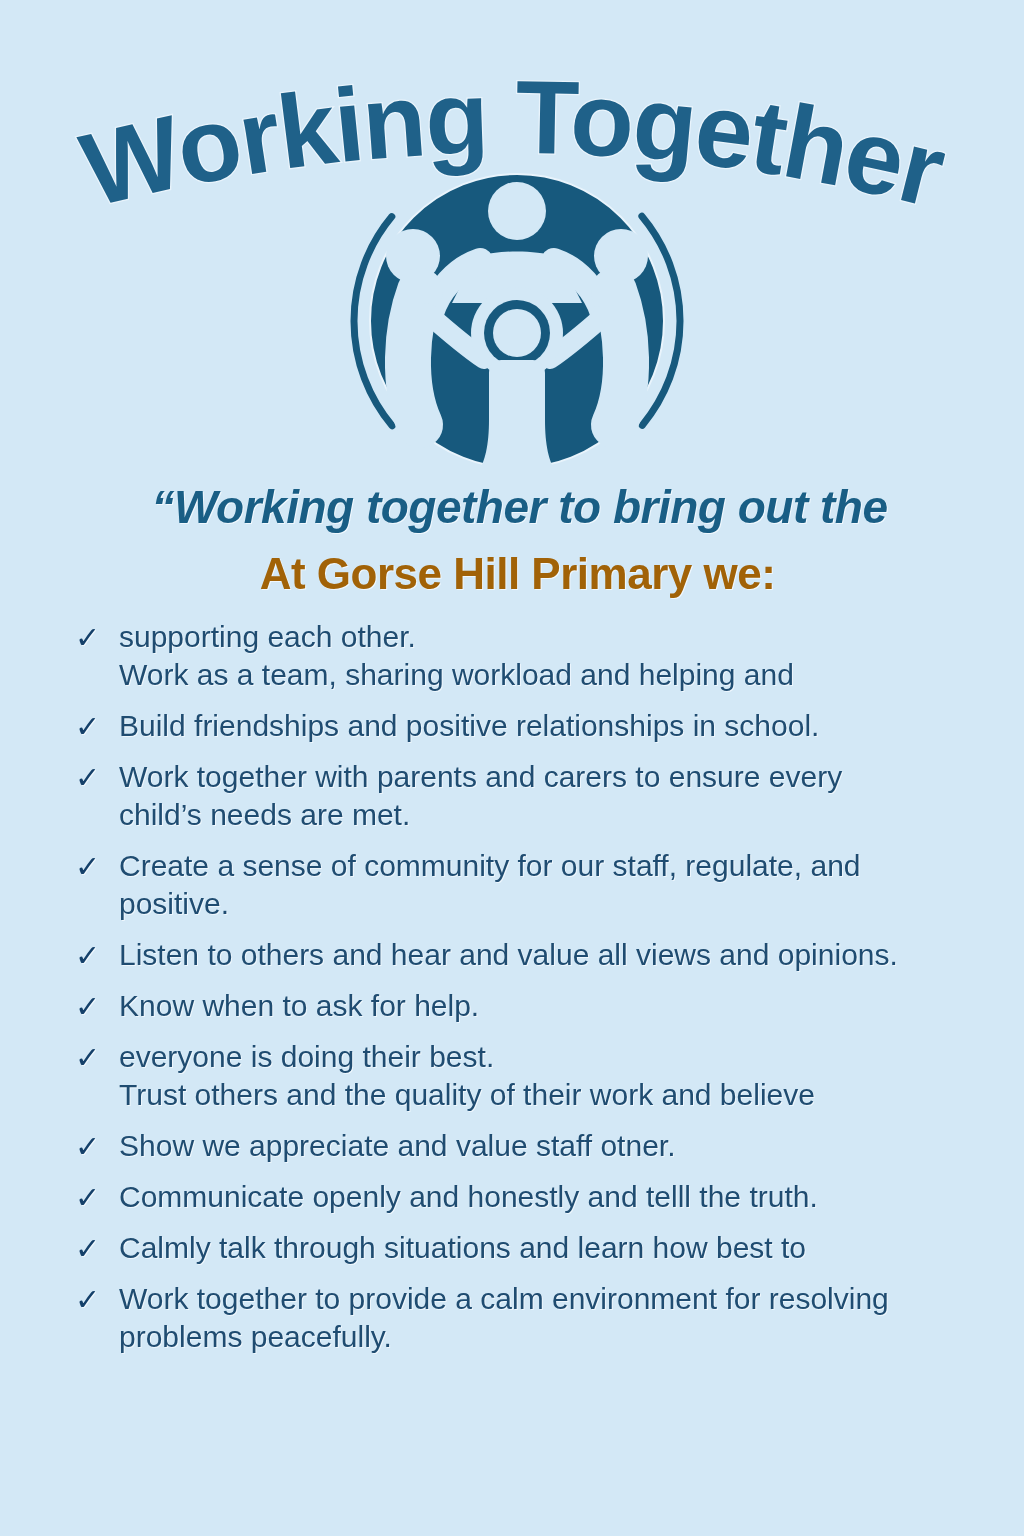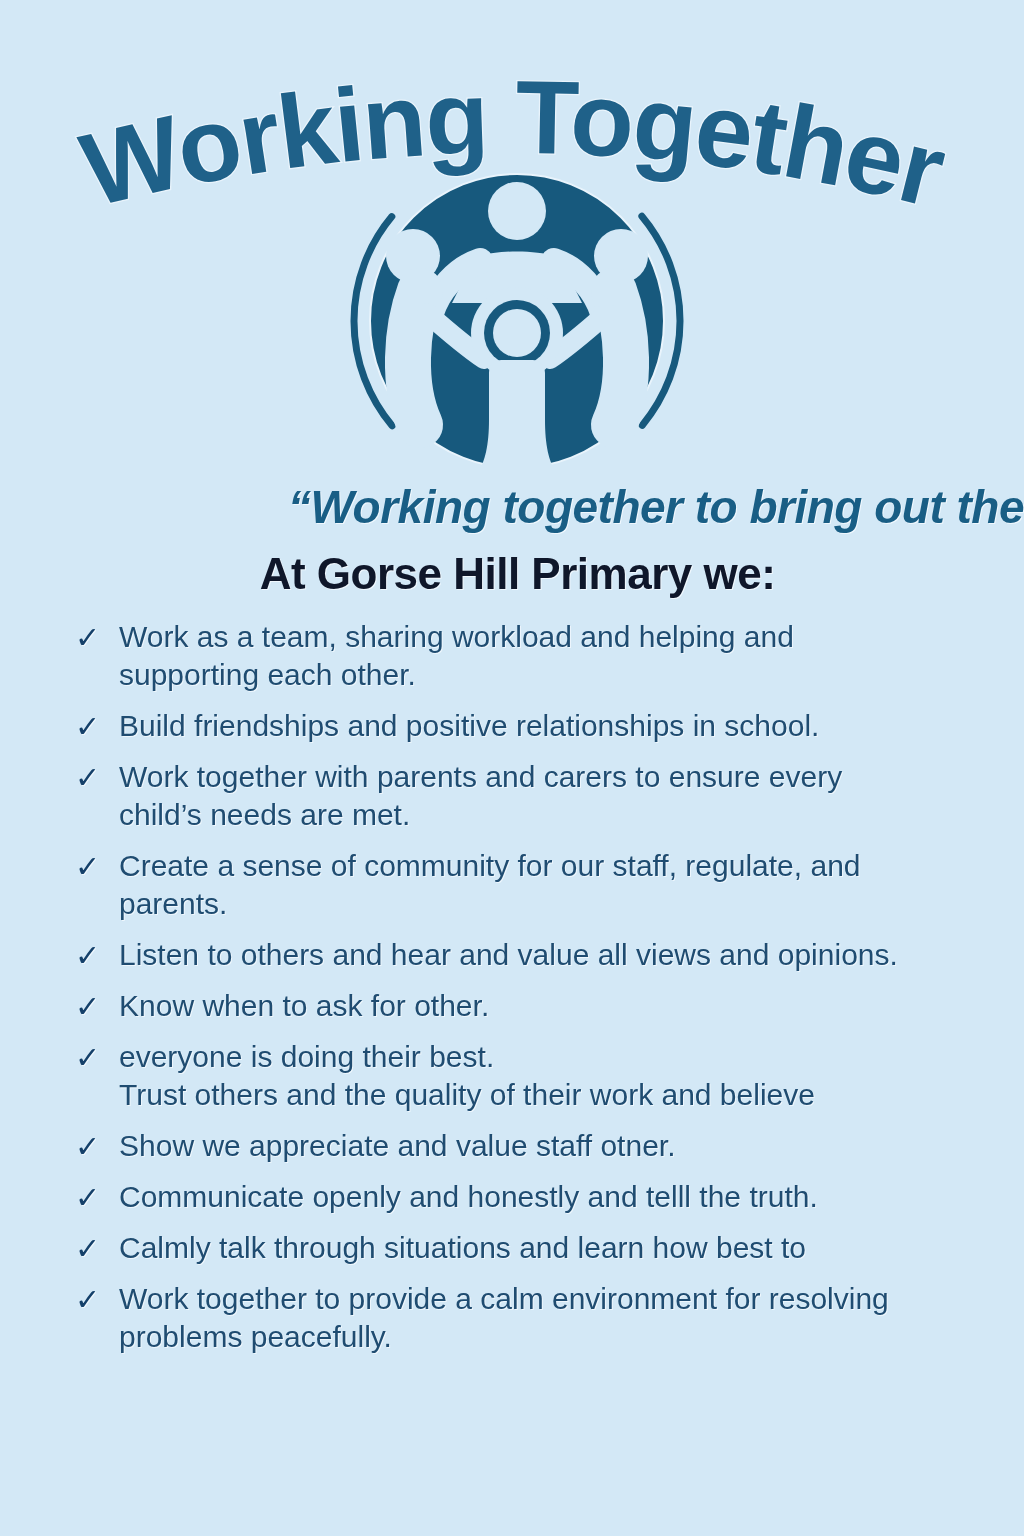--- a/index.html
+++ b/index.html
@@ -24,37 +24,37 @@
     stroke-width: 2.5px;
     paint-order: stroke;
   }
 
   
   .logo { display: block; margin: -80px auto 0 auto; }
 
   
   .quote {
     margin-top: -14px;
-    text-align: right;
+    text-align: center;
     color: #195e85;
     font-weight: 700;
     font-style: italic;
     font-size: 46px;
     line-height: 57px;
     letter-spacing: -0.5px;
     text-shadow: 1px 1px 0 rgba(245,250,255,0.85);
     margin-left: 15px;
   }
   .quote .qline { display: block; }
 
   
   .heading {
     margin: 12px 0 0 11px;
     text-align: center;
-    color: #0f172a;
+    color: #a16207;
     font-weight: 700;
     font-size: 44px;
     line-height: 52px;
     letter-spacing: -0.5px;
     text-shadow: 1px 1px 0 rgba(245,250,255,0.85);
   }
 
   
   .values {
     list-style: none;
@@ -127,26 +127,26 @@
     </g>
   </svg>
 
   <div class="quote">
     <span class="qline">“Working together to bring out the</span>
   </div>
 
   <h2 class="heading">At Gorse Hill Primary we:</h2>
 
   <ul class="values" id="values-list">
-      <li class="value-item"><span class="check">✓</span><span class="item-text"><span class="line">Work as a team, sharing workload and helping and</span><span class="line">supporting each other.</span></span></li>
+      <li class="value-item"><span class="check">✓</span><span class="item-text"><span class="line">supporting each other.</span><span class="line">Work as a team, sharing workload and helping and</span></span></li>
       <li class="value-item"><span class="check">✓</span><span class="item-text"><span class="line">Build friendships and positive relationships in school.</span></span></li>
       <li class="value-item"><span class="check">✓</span><span class="item-text"><span class="line">Work together with parents and carers to ensure every</span><span class="line">child’s needs are met.</span></span></li>
-      <li class="value-item"><span class="check">✓</span><span class="item-text"><span class="line">Create a sense of community for our staff, regulate, and</span><span class="line">parents.</span></span></li>
+      <li class="value-item"><span class="check">✓</span><span class="item-text"><span class="line">Create a sense of community for our staff, regulate, and</span><span class="line">positive.</span></span></li>
       <li class="value-item"><span class="check">✓</span><span class="item-text"><span class="line">Listen to others and hear and value all views and opinions.</span></span></li>
-      <li class="value-item"><span class="check">✓</span><span class="item-text"><span class="line">Know when to ask for other.</span></span></li>
+      <li class="value-item"><span class="check">✓</span><span class="item-text"><span class="line">Know when to ask for help.</span></span></li>
       <li class="value-item"><span class="check">✓</span><span class="item-text"><span class="line">everyone is doing their best.</span><span class="line">Trust others and the quality of their work and believe</span></span></li>
       <li class="value-item"><span class="check">✓</span><span class="item-text"><span class="line">Show we appreciate and value staff otner.</span></span></li>
       <li class="value-item"><span class="check">✓</span><span class="item-text"><span class="line">Communicate openly and honestly and telll the truth.</span></span></li>
       <li class="value-item"><span class="check">✓</span><span class="item-text"><span class="line">Calmly talk through situations and learn how best to</span></span></li>
       <li class="value-item"><span class="check">✓</span><span class="item-text"><span class="line">Work together to provide a calm environment for resolving</span><span class="line">problems peacefully.</span></span></li>
     </ul>
 
 </div>
 
 </body></html>

